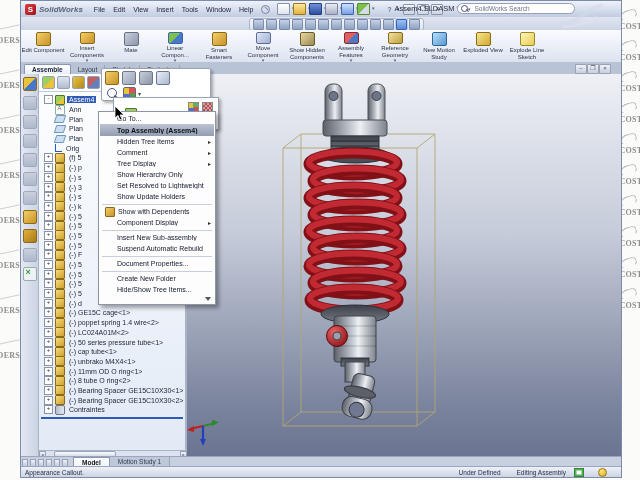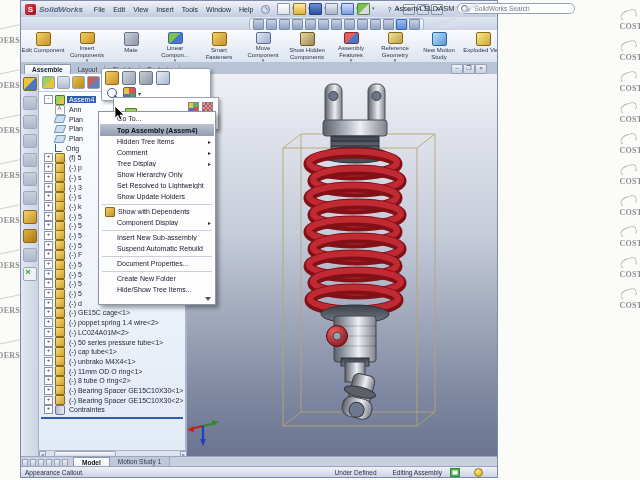--- a/index.html
+++ b/index.html
@@ -9,21 +9,21 @@
   #wm-left{left:0;width:20px;}
   #wm-right{right:0;width:18px;}
   .wm-item{font-size:8px;font-weight:bold;color:#8e8e8e;font-family:"Liberation Serif",serif;
            margin-top:14px;letter-spacing:.3px;white-space:nowrap;position:relative;}
   #wm-left .wm-item{margin-top:36px;}
   #wm-left .wm-item::before{content:"";position:absolute;left:-4px;top:-9px;width:26px;height:1px;background:#cfcfcf;transform:rotate(-12deg);}
   #wm-right .wm-item{margin-top:22px;}
   #wm-right .wm-item::before{content:"";position:absolute;left:0px;top:-12px;width:15px;height:8px;
            border:1px solid #b5b5b5;border-radius:60% 40% 50% 50%;border-bottom-color:transparent;transform:rotate(-15deg);}
   
-  #app{position:absolute;left:20px;top:0;width:478px;height:478px;background:#ced6e6;
+  #app{position:absolute;left:20px;top:0;width:602px;height:478px;background:#ced6e6;
        border:1px solid #7d8bab;box-sizing:border-box;z-index:1;padding-left:12px;}
   
   #titlebar{position:absolute;left:0;top:0;right:0;height:16px;
      background:linear-gradient(#eef2fa,#c2cce1);border-bottom:1px solid #9aa6c0;display:flex;align-items:center;}
   .sw-logo{width:11px;height:11px;margin:0 3px 0 4px;border-radius:2px;background:linear-gradient(135deg,#e23b3b,#9c1220);
      color:#fff;font-size:8px;font-weight:bold;line-height:11px;text-align:center;}
   .sw-logo::after{content:"S";}
   #app-name{font-size:8px;font-weight:bold;font-style:italic;color:#5a6478;margin-right:7px;}
   .menu-item{font-size:7px;color:#22283a;padding:1px 4px;cursor:default;}
   .pin-icon{width:7px;height:7px;border:1px solid #7a84a0;border-radius:50%;margin:0 4px;position:relative;}

